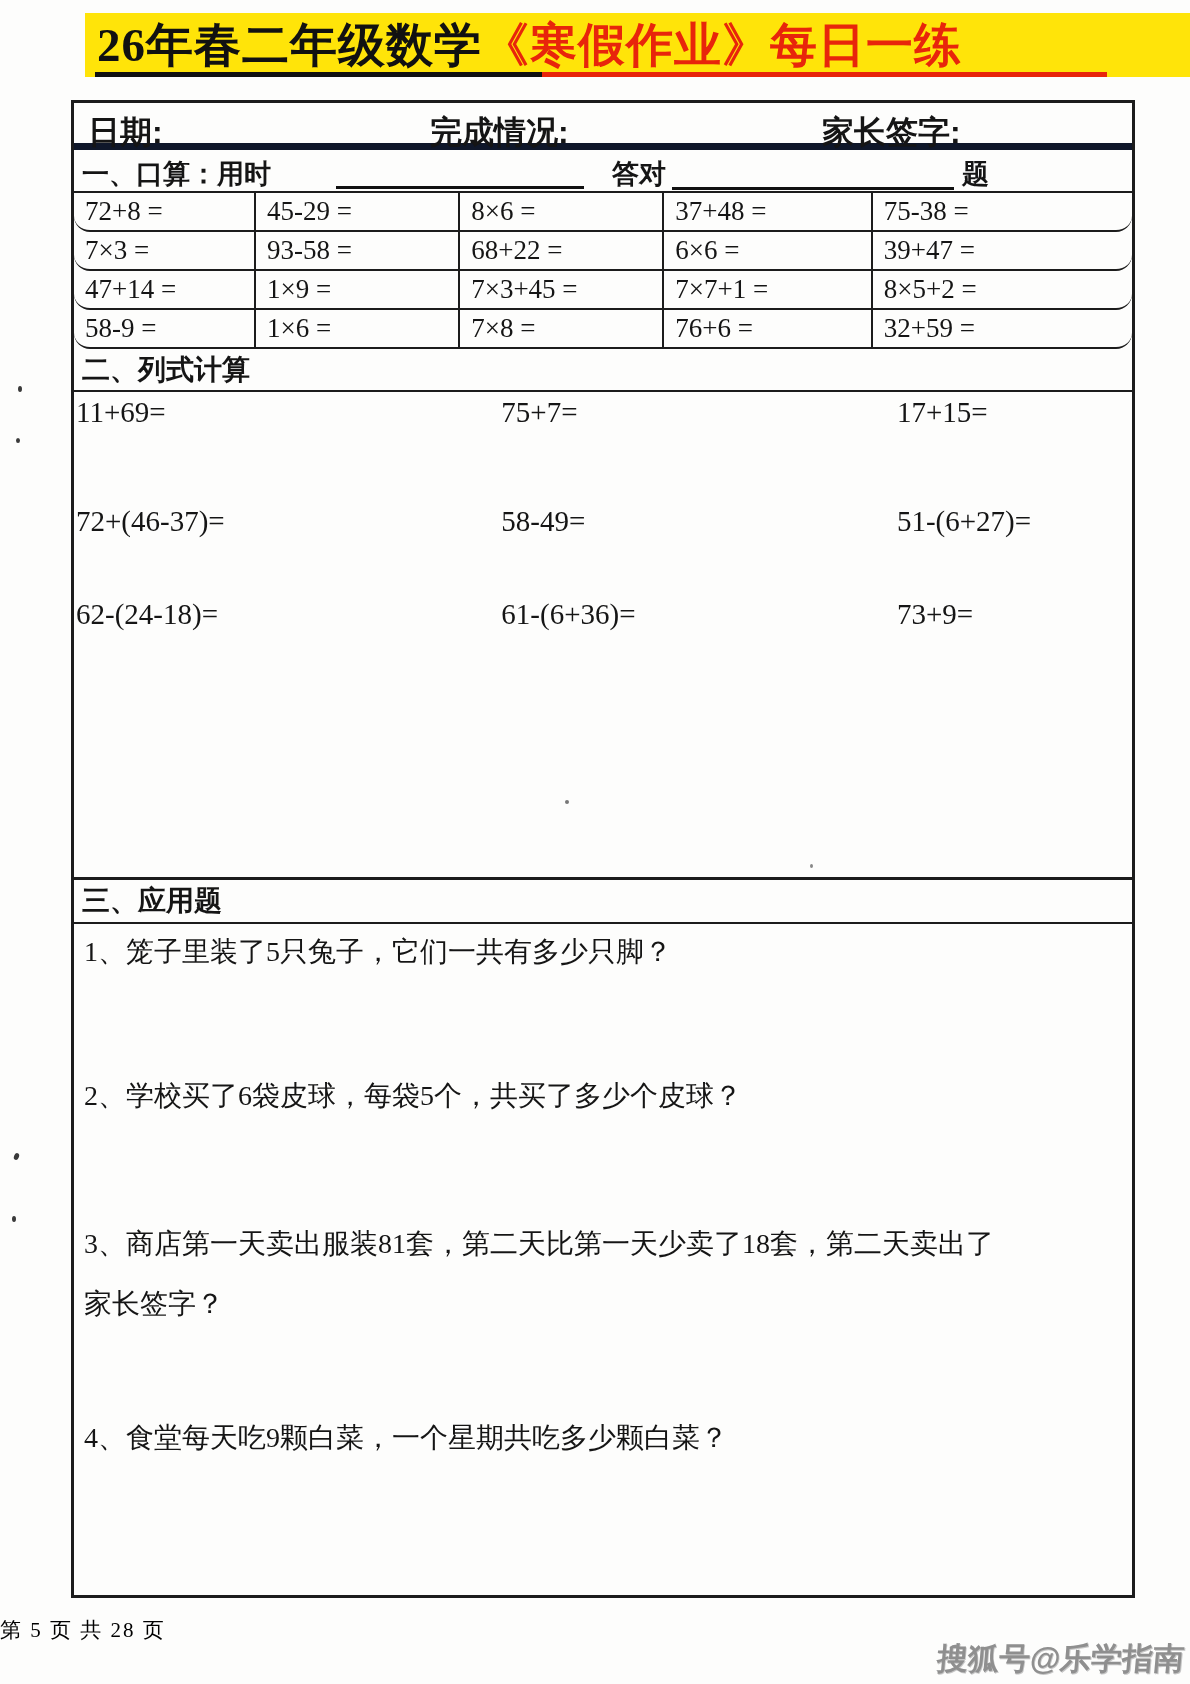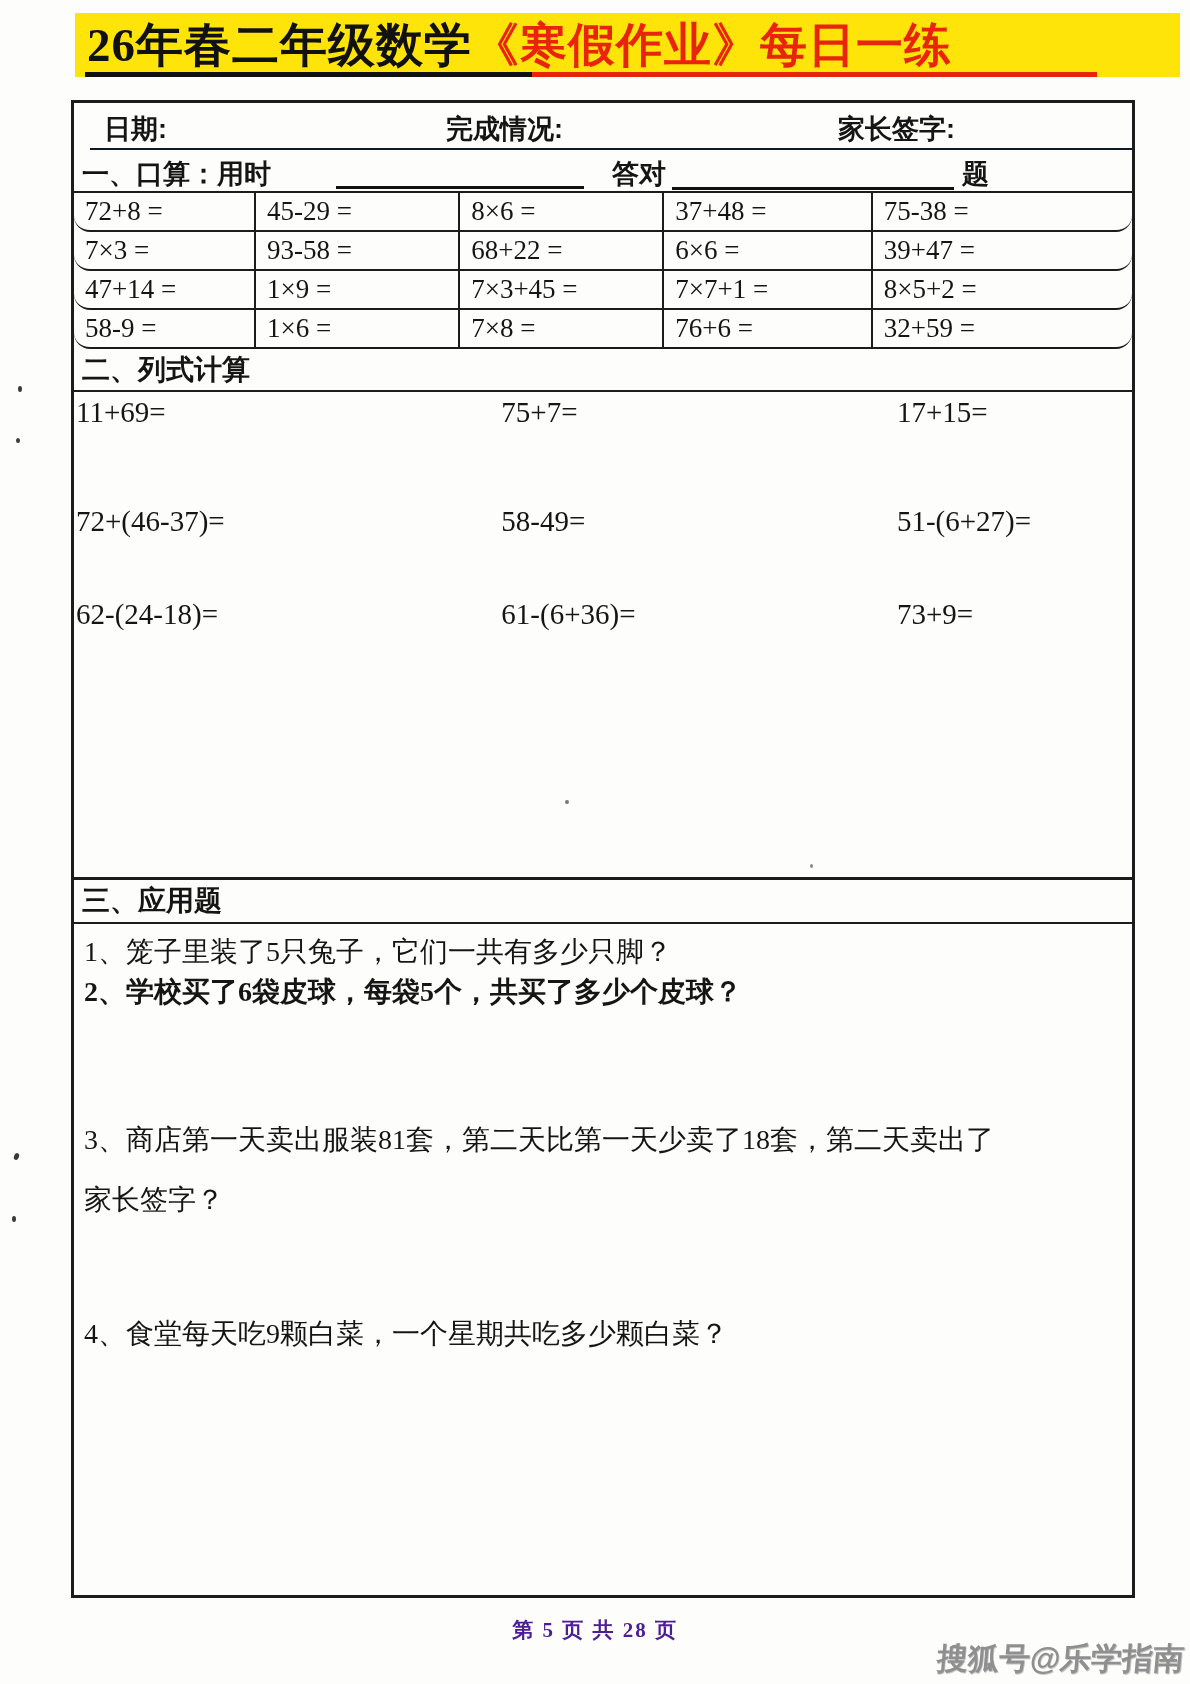--- a/index.html
+++ b/index.html
@@ -7,40 +7,40 @@
     position:relative;
     width:1190px;height:1684px;
     margin:0 auto;
     background:#fdfdfc;
     overflow:hidden;
     font-family:"Liberation Serif","DejaVu Serif",serif;
     color:#151515;
   }
   
   .banner{
-    position:absolute;left:75px;top:13px;width:1105px;height:64px;
+    position:absolute;left:85px;top:13px;width:1105px;height:64px;
     background:#ffe409;
     display:flex;align-items:center;
     white-space:nowrap;
   }
   .banner .t-black,.banner .t-red{
     font-family:"Liberation Serif","DejaVu Serif",serif;
     font-weight:bold;font-size:47px;line-height:60px;letter-spacing:1px;
   }
   .banner .t-black{color:#111;margin-left:12px;}
   .banner .t-red{color:#e8250b;}
   .t-ul-black{position:absolute;left:10px;top:59px;width:447px;height:5px;background:#111;}
   .t-ul-red{position:absolute;left:457px;top:59px;width:565px;height:5px;background:#e8250b;}
   
   .sheet{
     position:absolute;left:71px;top:100px;width:1064px;height:1498px;
     border:3px solid #1c1c1c;box-sizing:border-box;background:transparent;
   }
-  .row-info{position:relative;height:47px;border-bottom:2px solid #0f172a;box-sizing:border-box;
-    font-family:"Liberation Sans","DejaVu Sans",sans-serif;font-weight:bold;font-size:27px;margin-left:16px;}
+  .row-info{position:relative;height:47px;border-bottom:7px solid #0f172a;box-sizing:border-box;
+    font-family:"Liberation Sans","DejaVu Sans",sans-serif;font-weight:bold;font-size:32px;}
   .row-info span{position:absolute;top:8px;}
   .lbl-date{left:14px;}
   .lbl-completion{left:356px;}
   .lbl-signature{left:748px;}
   .row-oral{position:relative;height:43px;border-bottom:2px solid #1c1c1c;box-sizing:border-box;
     font-family:"Liberation Sans","DejaVu Sans",sans-serif;font-weight:bold;font-size:27px;}
   .row-oral .txt{position:absolute;top:6px;}
   .oral-head{left:8px;}
   .oral-mid{left:538px;}
   .oral-tail{left:888px;}
@@ -68,26 +68,26 @@
   .calc-row.r0{margin-top:4px;}
   .calc-row.r1{margin-top:76px;}
   .calc-row.r2{margin-top:60px;}
   
   .sec3-head{height:44px;}
   .problems{padding:4px 16px 0 10px;font-size:28px;}
   .problem{line-height:40px;}
   .problem .line{display:block;}
   .problem .line + .line{margin-top:20px;}
   .problem.p1{margin-top:4px;}
-  .problem.p2{font-weight:bold;}
+  .problem.p2{margin-top:104px;}
   .problem.p3{margin-top:108px;}
   .problem.p4{margin-top:94px;}
   
-  .footer{position:absolute;left:0;right:0;top:1616px;text-align:center;
-    font-size:21px;letter-spacing:2px;color:#4c1d95;font-weight:bold;}
+  .footer{position:absolute;left:0;right:0;top:1616px;
+    font-size:21px;letter-spacing:2px;color:#000000;}
   .watermark{position:absolute;right:6px;top:1638px;
     font-family:"Liberation Sans","DejaVu Sans",sans-serif;font-weight:bold;font-size:31px;
     color:#8f8f8f;transform:skewX(-5deg);text-shadow:1px 1px 0 #c6c6c6;}
   
   .speck{position:absolute;background:#3a3a3a;border-radius:50%;}
   .sp1{left:18px;top:386px;width:4px;height:6px;}
   .sp2{left:16px;top:438px;width:4px;height:5px;}
   .sp3{left:14px;top:1153px;width:5px;height:7px;transform:rotate(20deg);}
   .sp4{left:12px;top:1216px;width:4px;height:6px;}
   .sp5{left:565px;top:800px;width:4px;height:4px;background:#777;}

